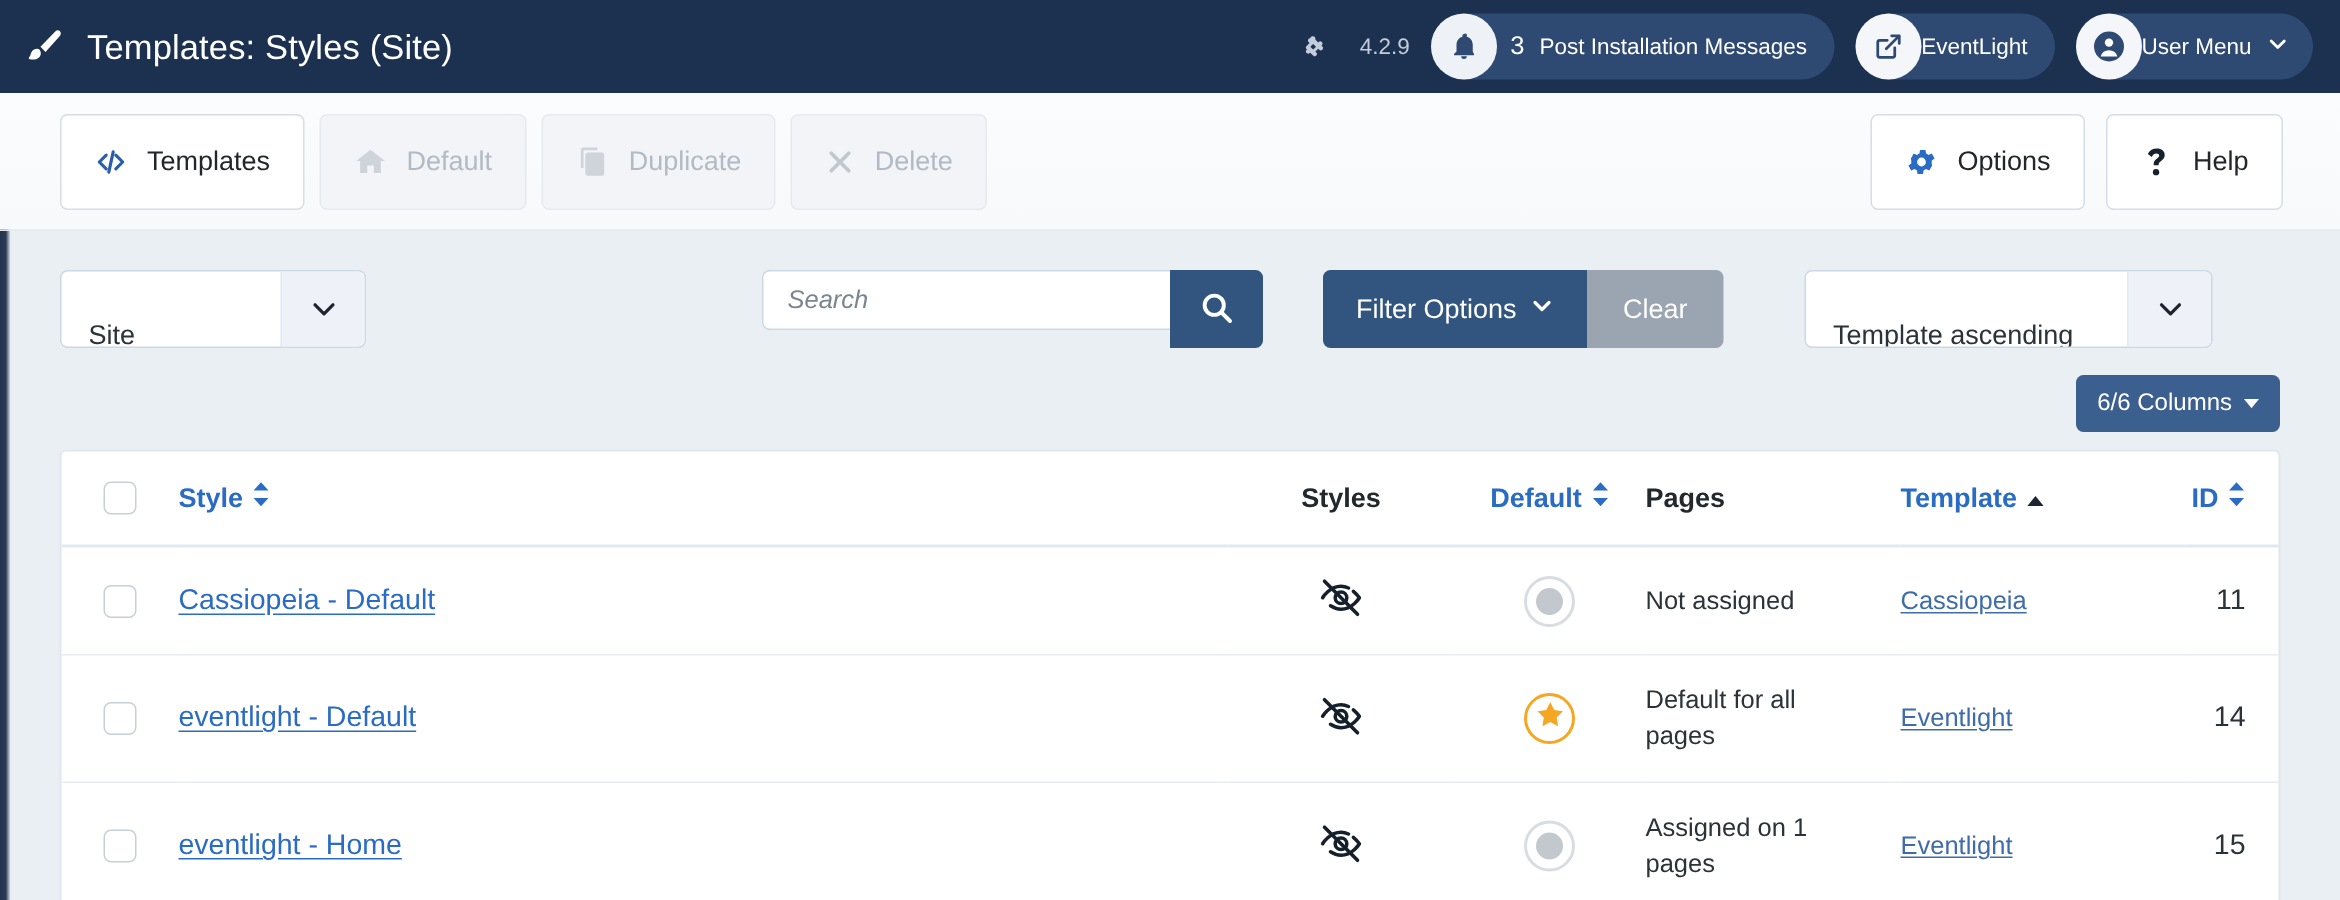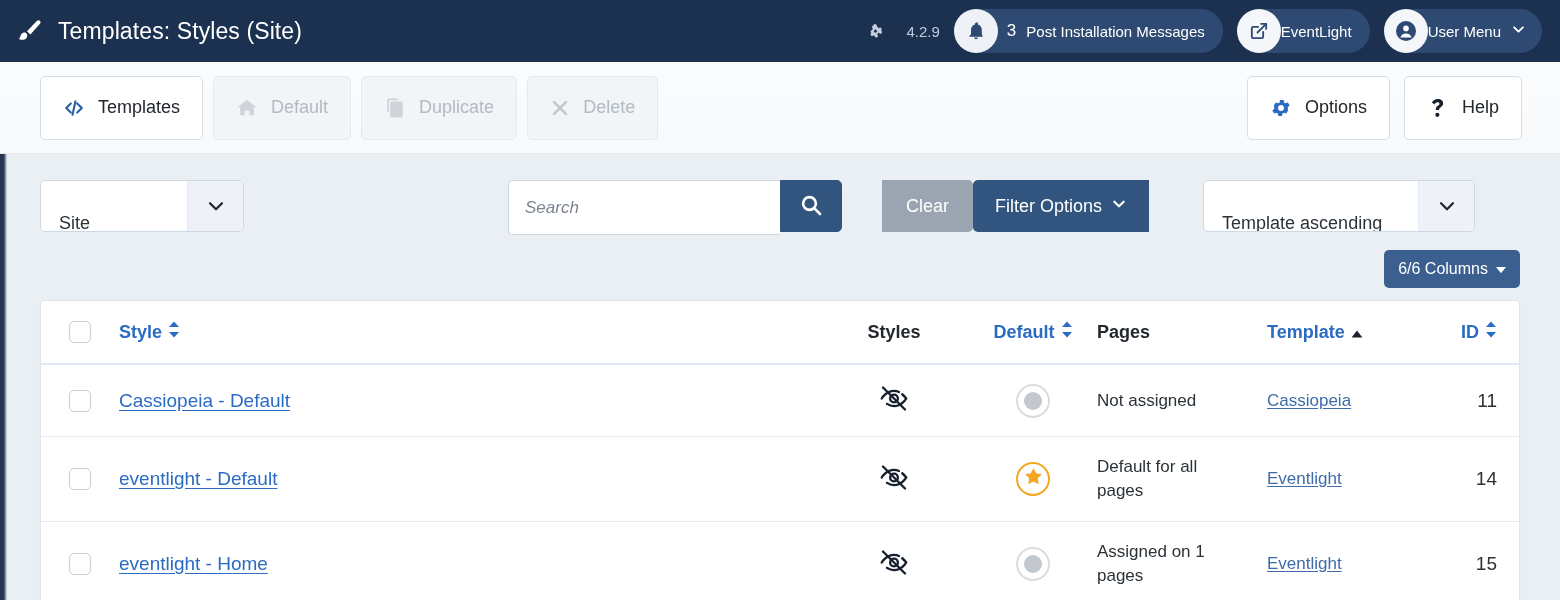--- a/index.html
+++ b/index.html
@@ -97,21 +97,21 @@
   #select-ordering { width: 272px; }
   #select-ordering .sel-value { flex: 1; }
   #select-limit { width: 104px; }
   #select-limit .sel-value { flex: 1; padding: 0 0 0 16px; }
   #select-limit .sel-arrow { width: 48px; }
 
   .fb-gap { flex: 0 0 auto; }
 
   #search-group { display: flex; align-items: stretch; height: 52px; }
   #search-input {
-    width: 272px; height: 55px;
+    width: 272px; height: 40px;
     border: 1px solid #cdd8e5; border-right: none;
     border-radius: 5px 0 0 5px; background: #fff;
     padding: 0 16px; font-size: 17px; color: #2b3238;
     font-family: "Liberation Sans", sans-serif; outline: none;
   }
   #search-input::placeholder { color: #7c858e; font-style: italic; font-size: 17px; }
   #search-button {
     width: 62px; height: 52px; border: 1px solid #32557f; background: #32557f;
     border-radius: 0 5px 5px 0; cursor: pointer;
     display: flex; align-items: center; justify-content: center;
@@ -352,29 +352,29 @@
         <span>
           <svg width="24" height="24" viewBox="0 0 24 24" fill="none" stroke="#ffffff" stroke-width="2.6" stroke-linecap="round">
             <circle cx="10.5" cy="10.5" r="6.4"></circle>
             <path d="M15.4 15.4L21 21"></path>
           </svg>
         </span>
       </button>
     </div>
 
     <div id="filter-options-group">
-      <button id="clear-btn">Clear</button>
       <button id="filter-options-btn">
         <span>Filter Options</span>
         <span>
           <svg width="16" height="16" viewBox="0 0 24 24" fill="none" stroke="#ffffff" stroke-width="3.2" stroke-linecap="round" stroke-linejoin="round">
             <path d="M5 8.5L12 15.5 19 8.5"></path>
           </svg>
         </span>
       </button>
+      <button id="clear-btn">Clear</button>
     </div>
 
     <div class="fb-gap" style="width:54px"></div>
 
     <div class="select-shell" id="select-ordering">
       <span class="sel-value">Template ascending</span>
       <span class="sel-arrow">
         <svg width="22" height="22" viewBox="0 0 24 24" fill="none" stroke="#1d2630" stroke-width="2.4" stroke-linecap="round" stroke-linejoin="round">
           <path d="M5.5 9L12 15.5 18.5 9"></path>
         </svg>

